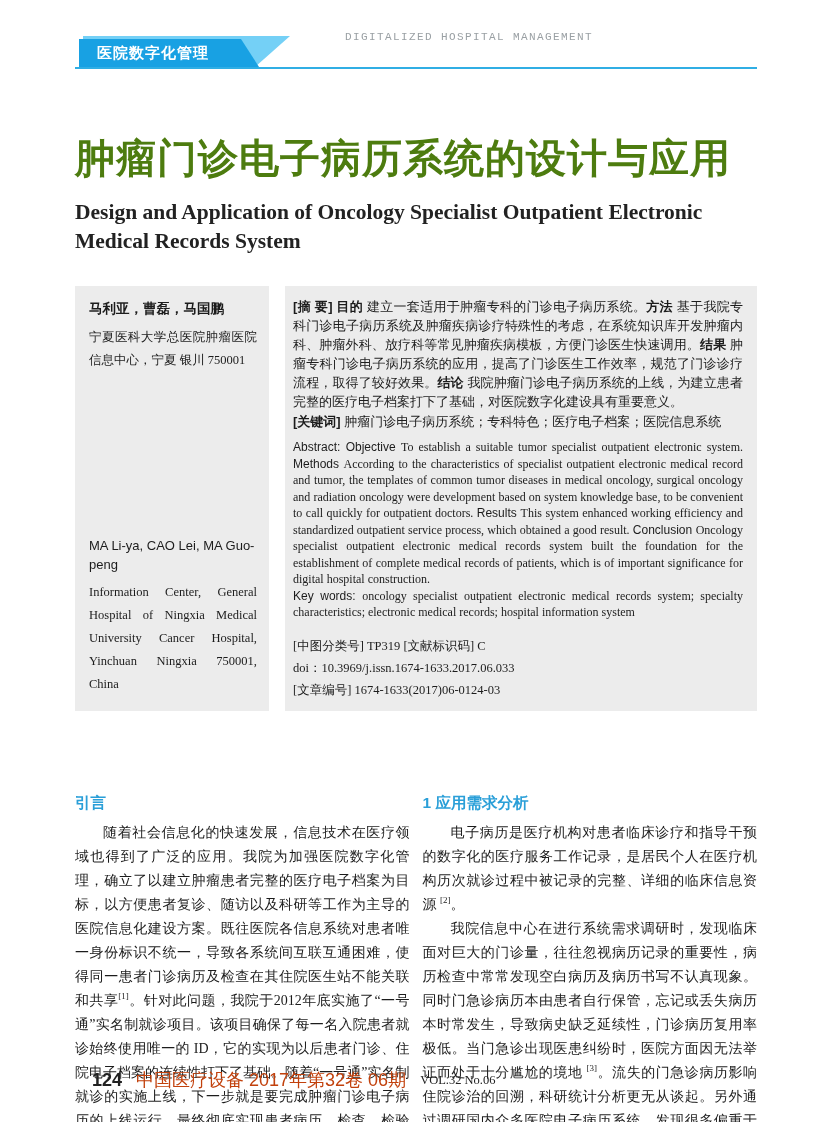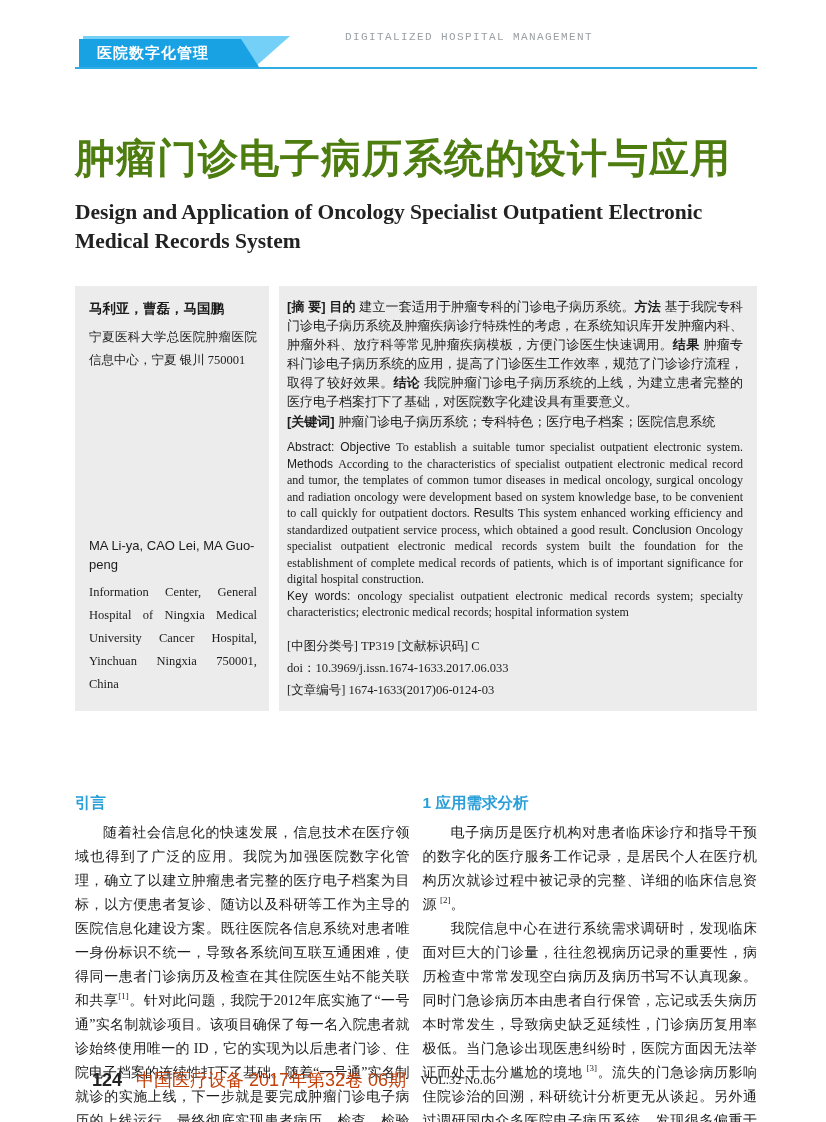--- a/index.html
+++ b/index.html
@@ -43,21 +43,21 @@
     font-size: 40px; font-weight: bold; letter-spacing: 1px;
     font-family: "Liberation Serif", serif; color: #4d7c0f;
   }
   .title-en {
     margin-top: 12px;
     font-size: 21.5px; font-weight: bold; line-height: 1.35;
     font-family: "Liberation Serif", serif; color: #222;
   }
 
   
-  .meta { display: flex; gap: 10px; margin-top: 30px; }
+  .meta { display: flex; gap: 16px; margin-top: 30px; }
   .author-box {
     width: 194px; flex-shrink: 0;
     background: #ececec;
     padding: 14px 12px 14px 14px;
     display: flex; flex-direction: column;
   }
   .cn-names { font-family: "Liberation Sans", sans-serif; font-weight: bold; font-size: 13.5px; }
   .cn-affil { margin-top: 8px; font-size: 12.5px; line-height: 1.85; text-align: justify; }
   .en-block { margin-top: auto; }
   .en-names { font-family: "Liberation Sans", sans-serif; font-size: 13px; line-height: 1.45; }

